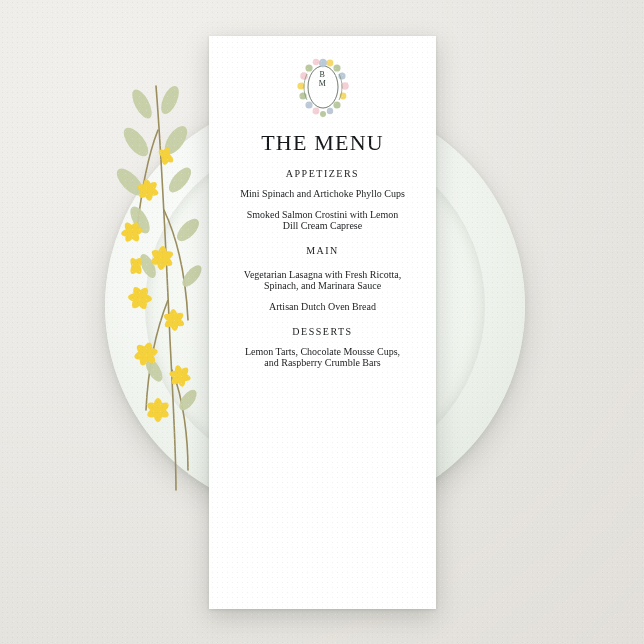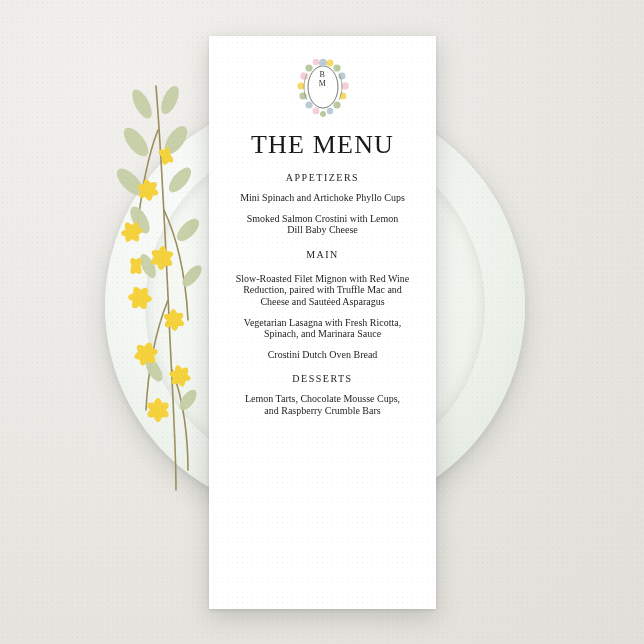--- a/index.html
+++ b/index.html
@@ -96,21 +96,21 @@
     font-size: 8px;
     line-height: 9px;
     letter-spacing: .5px;
     color: #2c3a33;
   }
 
   .menu-title {
     margin-top: 10px;
     text-align: center;
     font-family: "Liberation Serif", serif;
-    font-size: 26px;
+    font-size: 22px;
     letter-spacing: 1.2px;
     color: #15181a;
   }
 
   .sections {
     margin-top: 12px;
     padding: 0 18px;
   }
   .section { margin-bottom: 13px; }
   .section-heading {
@@ -252,34 +252,31 @@
     </div>
 
     <div class="menu-title">THE MENU</div>
 
     <div class="sections">
 
       <div class="section">
         <div class="section-heading">APPETIZERS</div>
         <div class="item">Mini Spinach and Artichoke Phyllo Cups</div>
         <div class="item">Smoked Salmon Crostini with Lemon
-Dill Baby Cheese</div>
+Dill Cream Caprese</div>
       </div>
 
       <div class="section">
         <div class="section-heading">MAIN</div>
       </div>
 
       <div class="section">
-        <div class="item">Slow-Roasted Filet Mignon with Red Wine
-Reduction, paired with Truffle Mac and
-Cheese and Sautéed Asparagus</div>
         <div class="item">Vegetarian Lasagna with Fresh Ricotta,
 Spinach, and Marinara Sauce</div>
-        <div class="item">Crostini Dutch Oven Bread</div>
+        <div class="item">Artisan Dutch Oven Bread</div>
       </div>
 
       <div class="section">
         <div class="section-heading">DESSERTS</div>
         <div class="item">Lemon Tarts, Chocolate Mousse Cups,
 and Raspberry Crumble Bars</div>
       </div>
 
     </div>
   </div>

